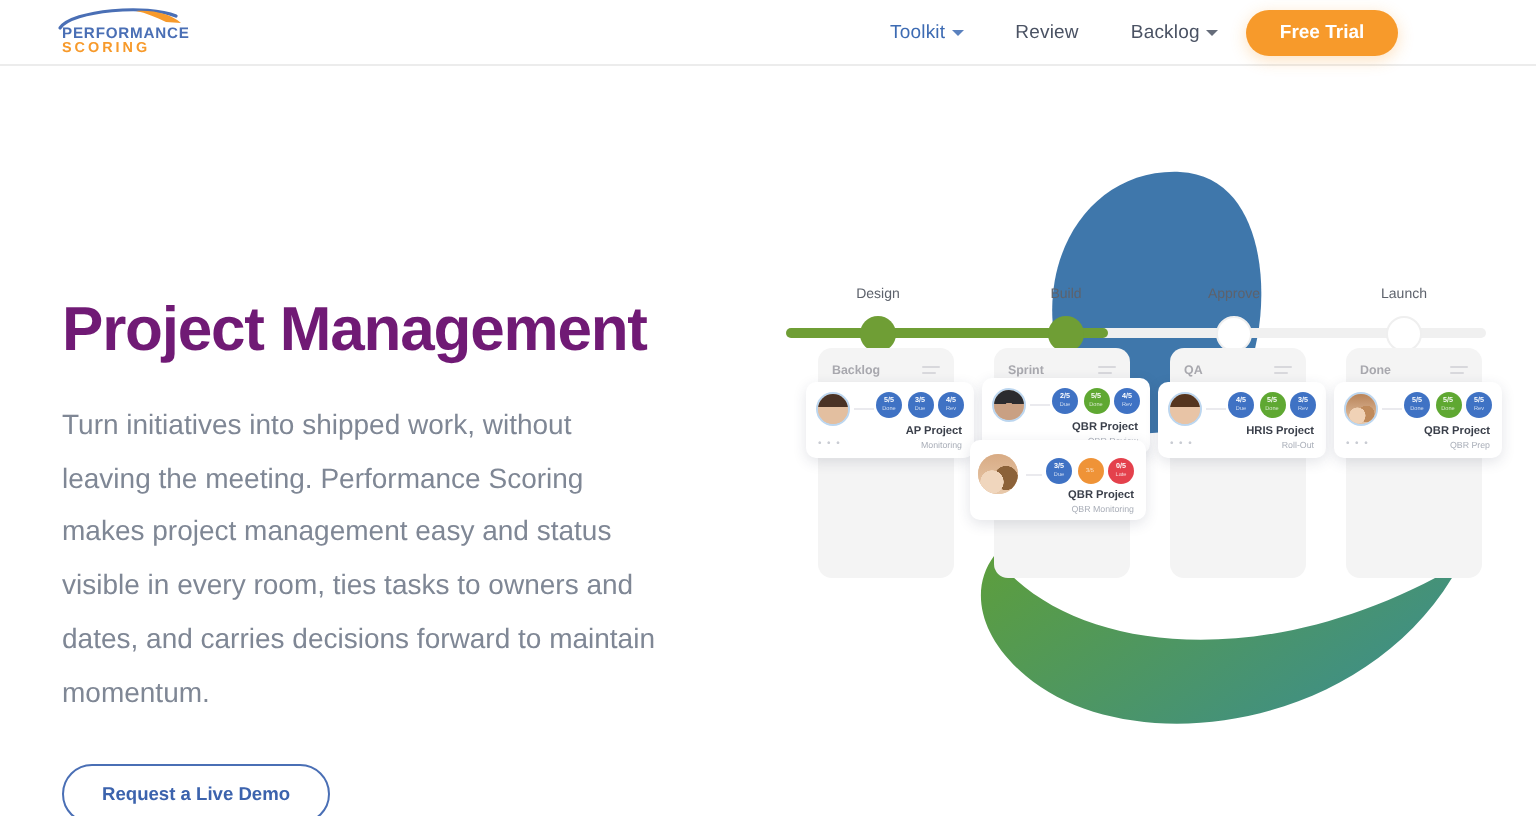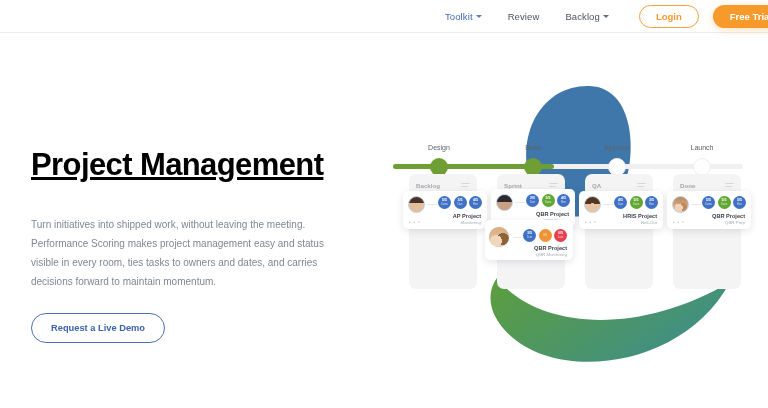--- a/index.html
+++ b/index.html
@@ -45,26 +45,26 @@
     margin-left: 14px;
     background: #f79a2b; border: none; border-radius: 999px;
     color: #ffffff; font-size: 9.5px; font-weight: bold;
     padding: 6px 17px; cursor: pointer; white-space: nowrap;
     box-shadow: 0 2px 8px rgba(247,154,43,.30);
   }
 
   
   .hero-left { position: absolute; left: 31px; top: 148px; width: 330px; }
   .hero-title {
-    font-size: 31px; font-weight: bold; color: #000000;
-    letter-spacing: -.6px; line-height: 1.12; text-decoration: underline;
+    font-size: 31px; font-weight: bold; color: #701a75;
+    letter-spacing: -.6px; line-height: 1.12;
   }
   .hero-para {
-    margin-top: 32px; width: 300px;
-    font-size: 10px; line-height: 1.92; color: #7f8795;
+    margin-top: 16px; width: 300px;
+    font-size: 14px; line-height: 1.92; color: #7f8795;
   }
   .btn-demo {
     margin-top: 22px; display: inline-block;
     border: 1.4px solid #4a6fb5; border-radius: 999px;
     color: #3c63ad; font-size: 9.3px; font-weight: bold;
     padding: 9px 19px; background: #fff; cursor: pointer;
   }
 
   
   .illus { position: absolute; left: 385px; top: 70px; width: 370px; height: 300px; }
@@ -139,38 +139,45 @@
   }
   .card-line {
     position: absolute; height: 1px; background: #eaeaee;
   }
 </style>
 </head>
 <body>
 
 <div class="header">
 
+  <div class="logo">
+    <svg width="88" height="24" viewBox="0 0 88 24">
+      <path d="M8 11 C14 2, 52 -1, 66 5" stroke="#4a6fb5" stroke-width="1.6" fill="none" stroke-linecap="round"></path>
+      <path d="M46 2.5 C56 2, 64 4.5, 68.5 8.5 L61 8 C56 5.5, 51 3.5, 46 2.5 Z" fill="#f79a2b"></path>
+      <text x="9" y="16" font-family="Liberation Sans, sans-serif" font-size="7.6" font-weight="bold" fill="#4a6fb5" letter-spacing="0.4">PERFORMANCE</text>
+      <text x="9" y="23" font-family="Liberation Sans, sans-serif" font-size="7.2" font-weight="bold" fill="#f79a2b" letter-spacing="1.5">SCORING</text>
+    </svg>
+  </div>
 
   <div class="nav">
 
     <div class="nav-link active nav-gap-1">
       <span>Toolkit</span>
       <span class="caret"></span>
     </div>
 
     <div class="nav-link nav-gap-2">
       <span>Review</span>
     </div>
 
     <div class="nav-link">
       <span>Backlog</span>
       <span class="caret"></span>
     </div>
 
-    <button class="btn-login">Login</button>
     <button class="btn-trial">Free Trial</button>
 
   </div>
 </div>
 
 <div class="hero-left">
   <h1 class="hero-title">Project Management</h1>
   <p class="hero-para">Turn initiatives into shipped work, without leaving the meeting. Performance Scoring makes project management easy and status visible in every room, ties tasks to owners and dates, and carries decisions forward to maintain momentum.</p>
   <div class="btn-demo">Request a Live Demo</div>
 </div>

